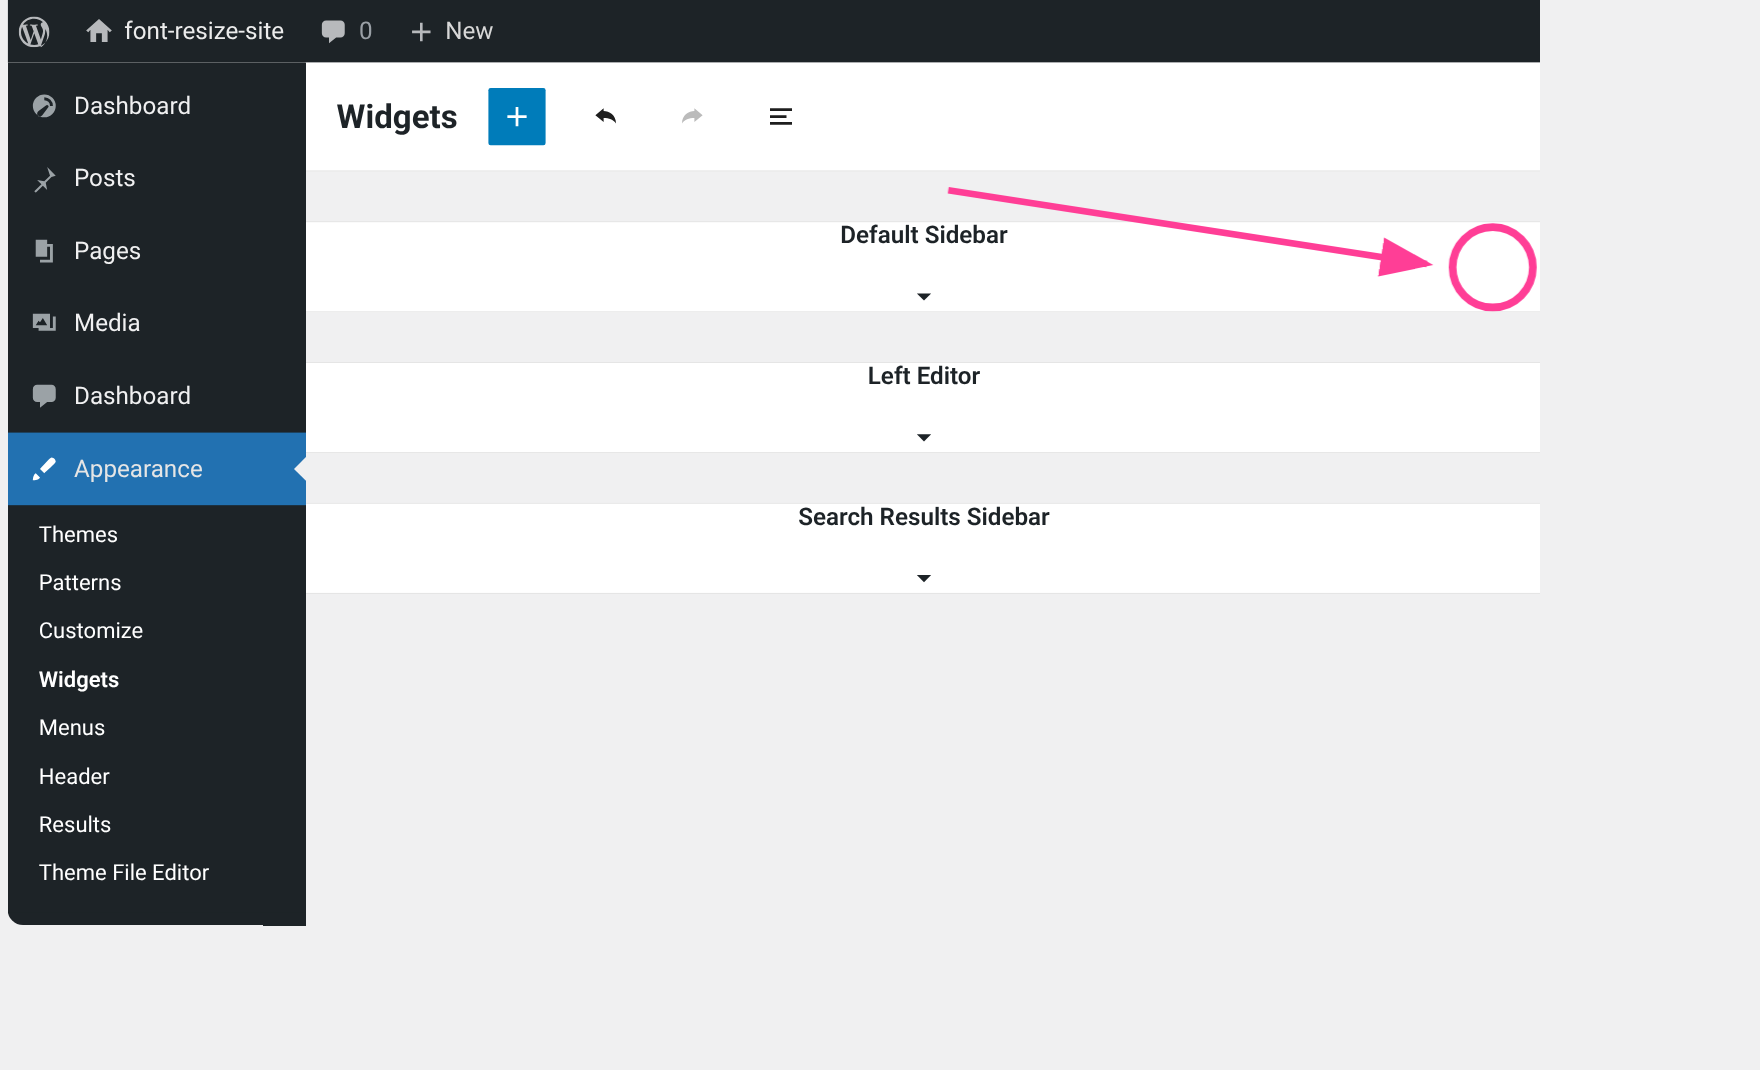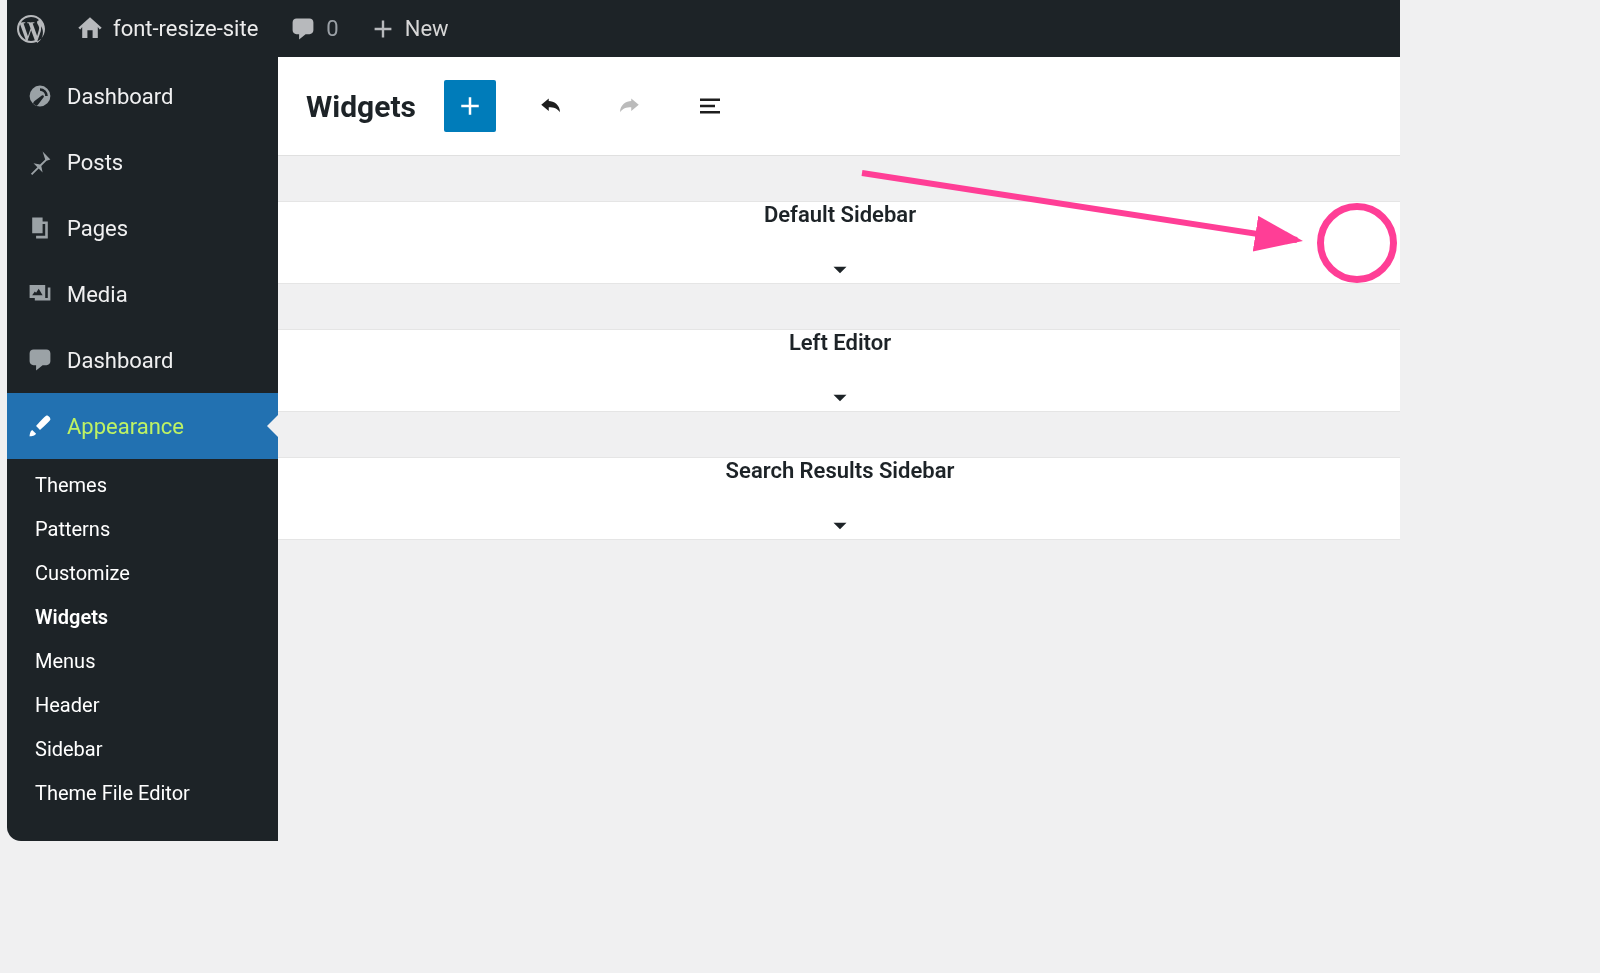--- a/index.html
+++ b/index.html
@@ -54,21 +54,21 @@
     gap: 14px;
     padding: 20px 20px;
     font-size: 22px;
     color: #f0f0f1;
     position: relative;
   }
   .menu-item.first { margin-top:6px;}
   .menu-item svg { fill: rgba(240,246,252,.6); }
   .menu-item.current {
     background: #2271b1;
-    color: #bef264;
+    color: #e5e5e5;
   }
   .menu-item.current svg { fill: #fff; }
   .menu-item.current::after {
     content:'';
     position:absolute; right:-1px; top:50%;
     transform:translateY(-50%);
     width:0;height:0;
     border-top:12px solid transparent;
     border-bottom:12px solid transparent;
     border-right:12px solid #f0f0f1;
@@ -201,21 +201,21 @@
         </svg>
       <span>Appearance</span>
     </div>
     <div class="submenu">
       <div class="sub-item">Themes</div>
       <div class="sub-item">Patterns</div>
       <div class="sub-item">Customize</div>
       <div class="sub-item current">Widgets</div>
       <div class="sub-item">Menus</div>
       <div class="sub-item">Header</div>
-      <div class="sub-item">Sidebar</div>
+      <div class="sub-item">Results</div>
       <div class="sub-item">Theme File Editor</div>
     </div>
   </div>
 
   <div class="content">
     <div class="header">
       <div class="page-title">Widgets</div>
       <div class="add-btn">
         <svg width="30" height="30" viewBox="0 0 24 24">
             <path d="M11 5h2v6h6v2h-6v6h-2v-6H5v-2h6z"></path>

